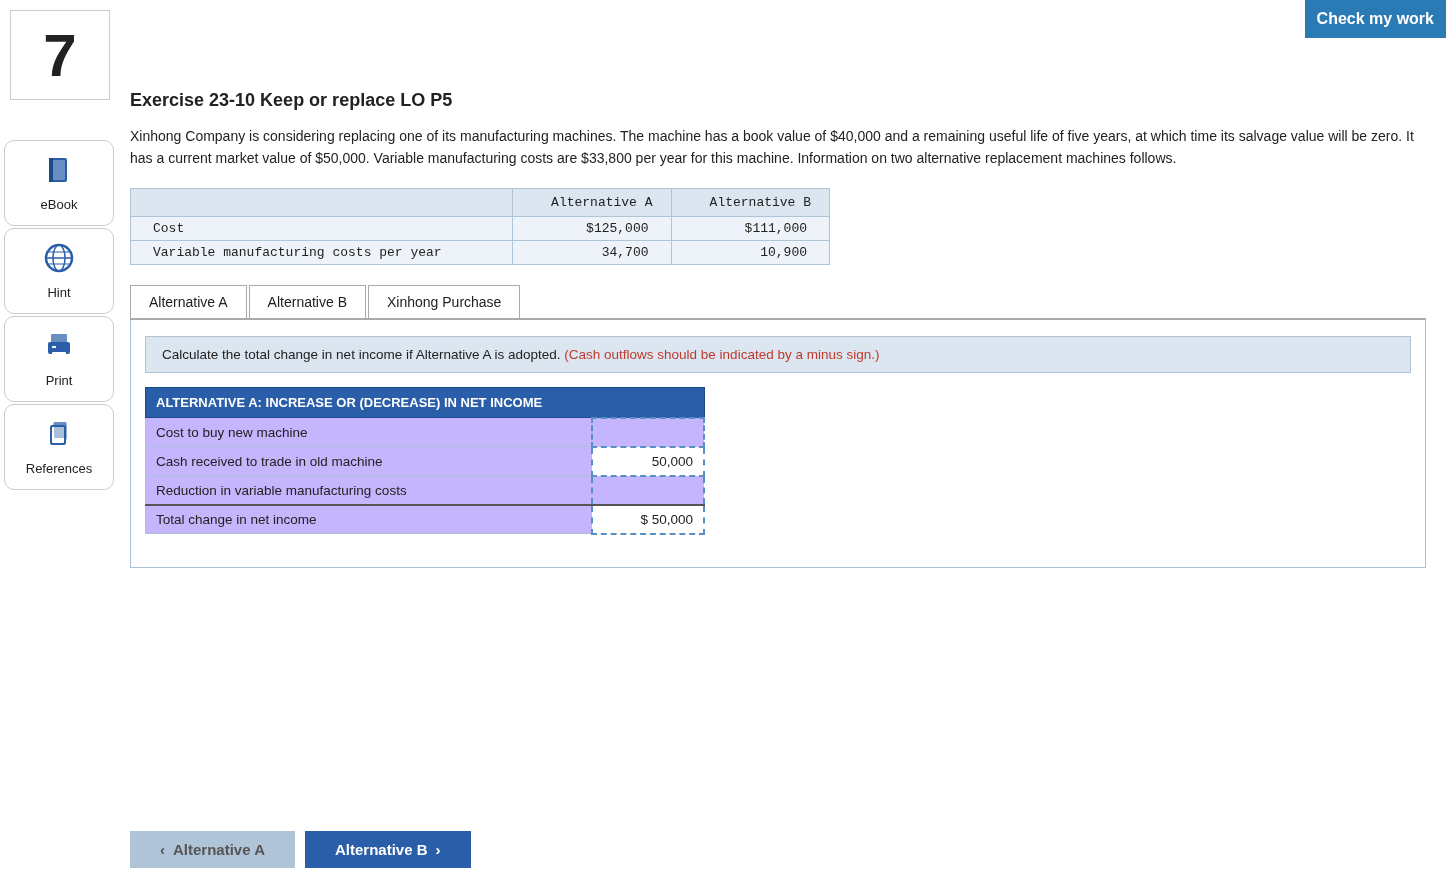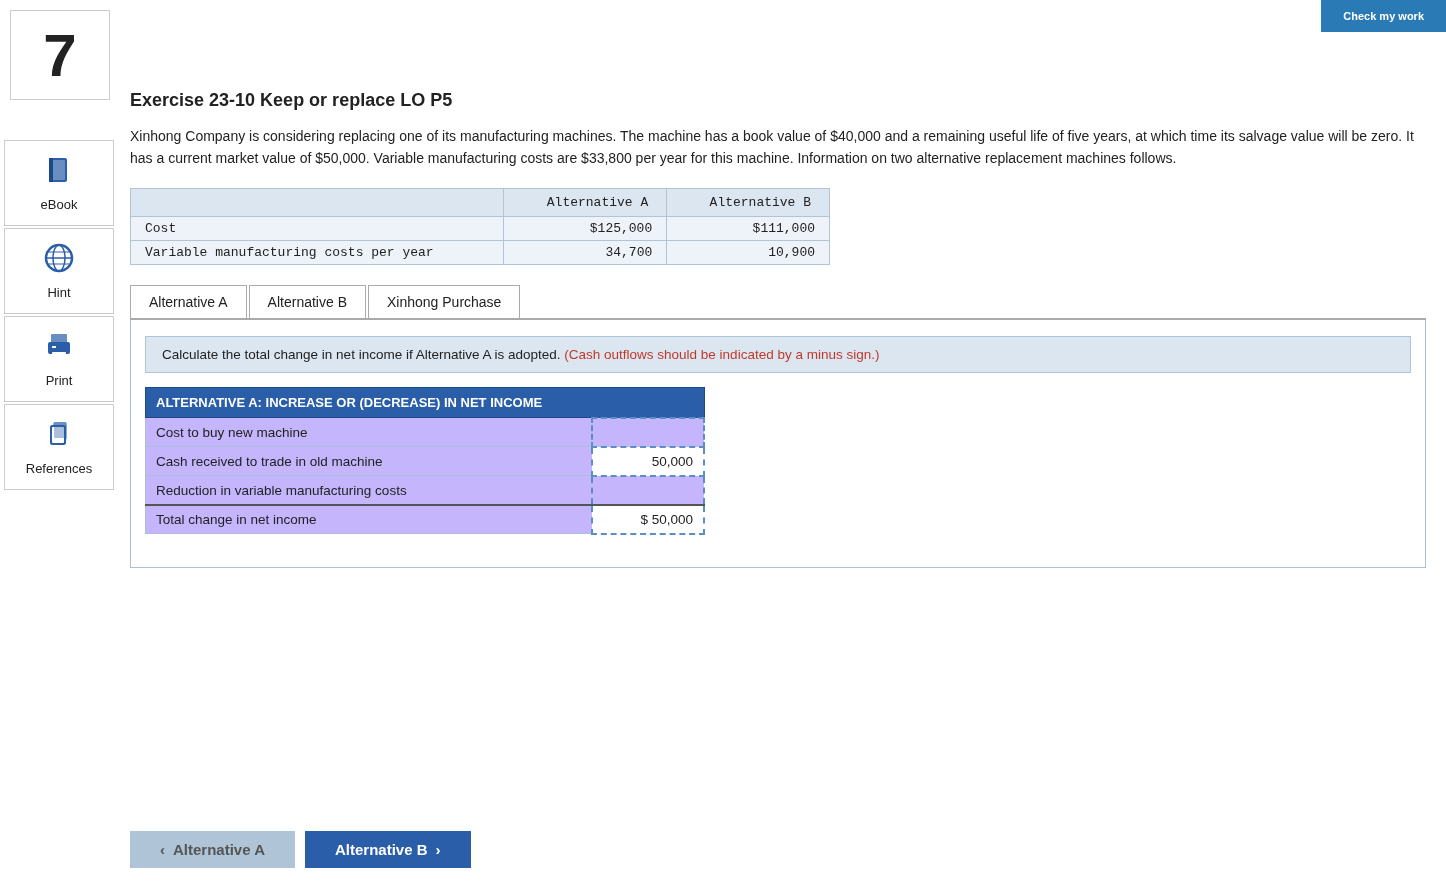--- a/index.html
+++ b/index.html
@@ -6,22 +6,22 @@
     body { font-family: Arial, sans-serif; font-size: 14px; color: #222; background: #fff; width: 1446px; min-height: 888px; position: relative; overflow-x: hidden; }
 
     
     .check-my-work-btn {
       position: absolute;
       top: 0;
       right: 0;
       background: #2a7ab5;
       color: #fff;
       font-weight: bold;
-      font-size: 11px;
-      padding: 10px 22px;
+      font-size: 16px;
+      padding: 10px 12px;
       border: none;
       cursor: pointer;
       z-index: 10;
     }
 
     
     .question-number-box {
       position: absolute;
       top: 10px;
       left: 10px;
@@ -44,21 +44,21 @@
       width: 118px;
       display: flex;
       flex-direction: column;
       align-items: center;
       gap: 0;
     }
     .sidebar-item {
       width: 110px;
       height: 86px;
       border: 1px solid #ccc;
-      border-radius: 0;
+      border-radius: 10px;
       display: flex;
       flex-direction: column;
       align-items: center;
       justify-content: center;
       cursor: pointer;
       margin-bottom: 2px;
       background: #fff;
       gap: 6px;
     }
     .sidebar-item .icon-area {
@@ -114,21 +114,21 @@
       background: #dce6f1;
     }
     .data-table th {
       padding: 6px 18px;
       font-weight: normal;
       text-align: right;
       border: 1px solid #b0c4d8;
     }
     .data-table th:first-child { text-align: left; }
     .data-table td {
-      padding: 4px 14px;
+      padding: 4px 22px;
       text-align: right;
       border: 1px solid #b0c4d8;
       background: #eef3f9;
     }
     .data-table td:first-child { text-align: left; background: #eef3f9; }
 
     .question-text {
       font-size: 14px;
       line-height: 1.6;
       margin-bottom: 16px;

